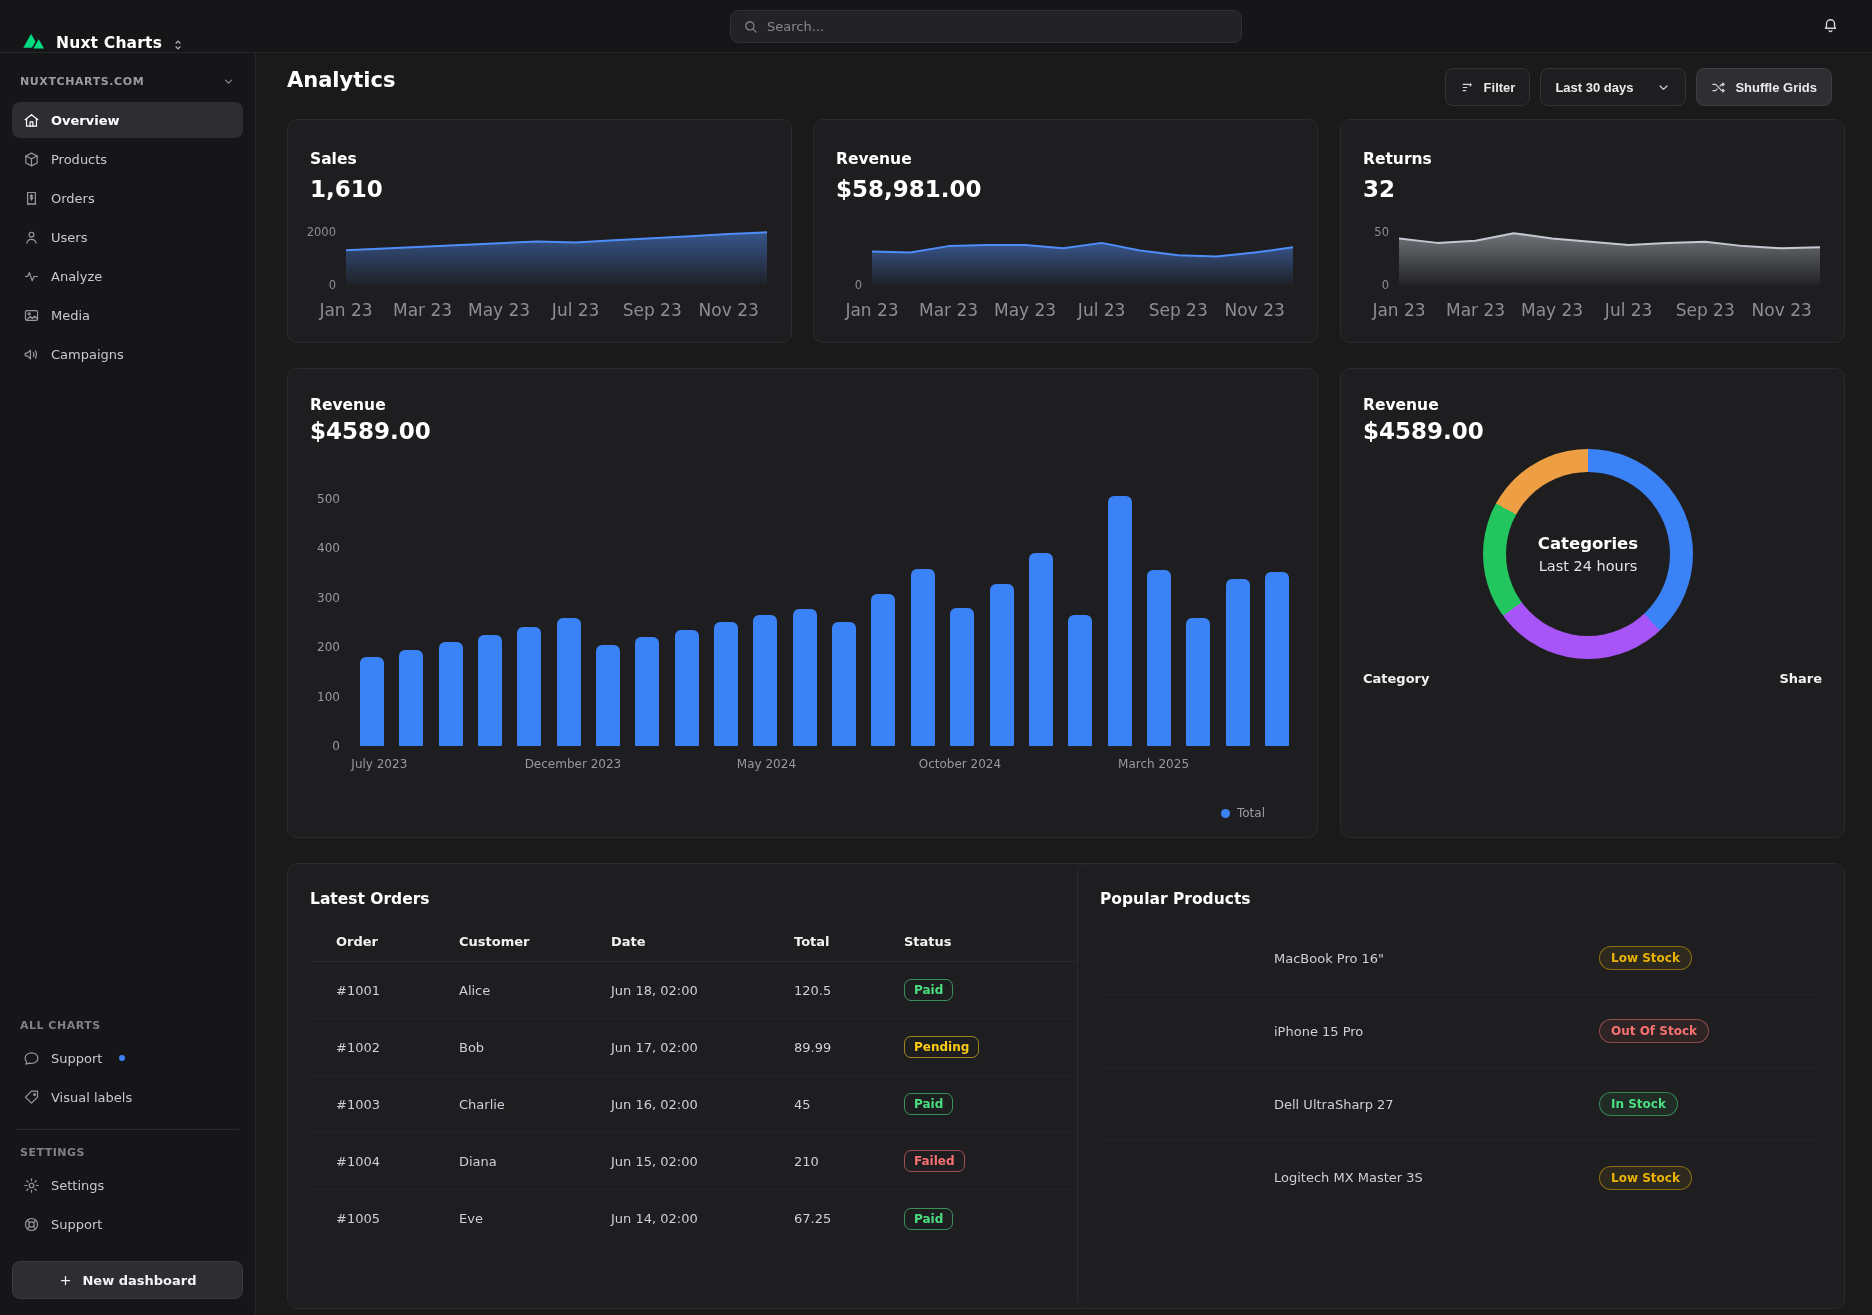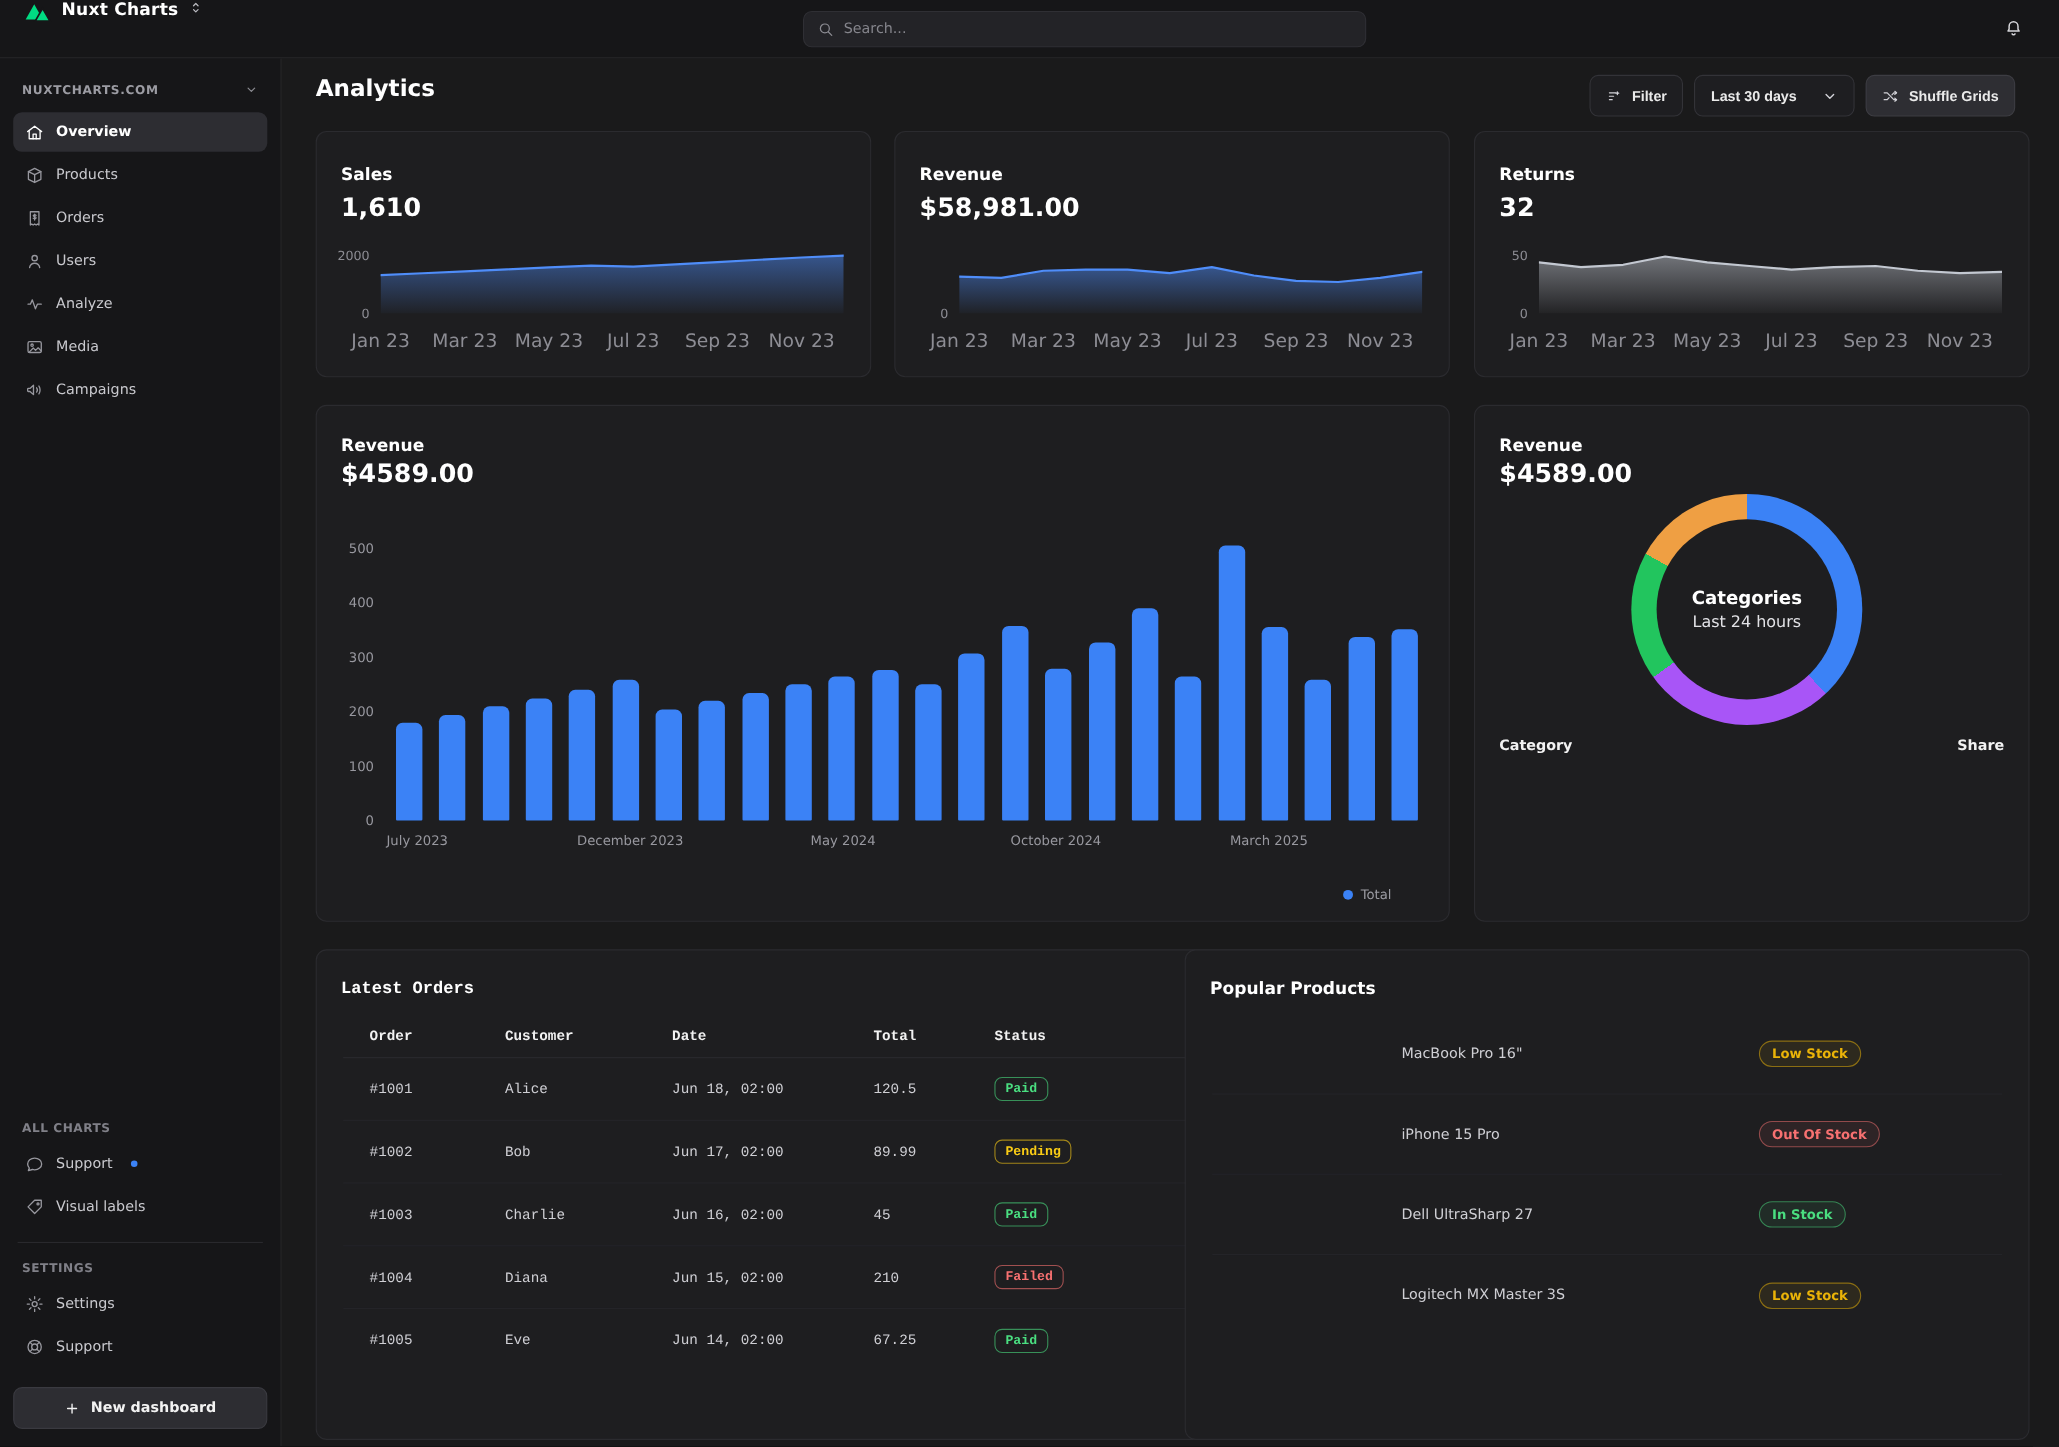--- a/index.html
+++ b/index.html
@@ -3,21 +3,21 @@
 <meta charset="utf-8">
 <style>
   * { margin:0; padding:0; box-sizing:border-box; }
   html,body { background:#0e0e0f; }
   .app { position:relative; width:1872px; height:1315px; background:#1a1a1b;
          font-family:"DejaVu Sans", sans-serif; color:#e8e8e8; overflow:hidden; }
 
   
   .topbar { position:absolute; top:0; left:0; right:0; height:53px; background:#161618;
             border-bottom:1px solid #262629; z-index:5; }
-  .brand { position:absolute; left:22px; top:0; height:52px; display:flex; align-items:flex-start; gap:9px; }
+  .brand { position:absolute; left:22px; top:0; height:52px; display:flex; align-items:flex-end; gap:9px; }
   .brand .logo svg { width:25px; height:22px; display:block; }
   .brand-name { font-size:15.5px; font-weight:bold; color:#ffffff; letter-spacing:.2px; }
   .brand .chevrons { color:#b9b9bf; display:flex; }
   .brand .chevrons svg { width:14px; height:14px; }
   .search { position:absolute; left:730px; top:10px; width:512px; height:33px; background:#232327;
             border:1px solid #2f2f34; border-radius:8px; display:flex; align-items:center; padding:0 12px; gap:9px; }
   .search svg { width:15px; height:15px; color:#8b8b92; flex:none; }
   .search input { background:transparent; border:none; outline:none; color:#e0e0e0; font:13px "DejaVu Sans",sans-serif; width:100%; }
   .search input::placeholder { color:#85858c; }
   .bell { position:absolute; right:32px; top:16px; color:#d6d6da; cursor:pointer; }
@@ -97,21 +97,21 @@
   .donut-center .dc-sub { font-size:14.5px; color:#e2e2e6; }
   .dt-head { position:absolute; left:22px; right:22px; top:302px; display:flex; justify-content:space-between;
              font-size:13px; font-weight:600; color:#f2f2f2; }
   .dt-rows { position:absolute; left:22px; right:22px; top:328px; }
   .dt-row { display:flex; align-items:center; height:37px; border-top:1px solid #29292d; gap:13px; }
   .dt-mark { width:4px; height:15px; border-radius:2px; flex:none; }
   .dt-name { flex:1; font-size:13px; color:#d6d6da; }
   .dt-share { font-size:13px; color:#d6d6da; }
 
   
-  #orders-card { left:31px; top:810px; width:912px; height:446px;font-family:Liberation Mono, monospace; }
+  #orders-card { left:31px; top:810px; width:912px; height:446px; }
   #products-card { left:821px; top:810px; width:768px; height:446px; }
   #orders-card .card-title, #products-card .card-title { top:26px; }
   .tbl { position:absolute; left:24px; right:24px; top:58px; }
   .orow { display:grid; grid-template-columns:123px 152px 183px 110px 1fr; align-items:center; padding-left:24px; }
   .prow { display:grid; grid-template-columns:148px 325px 1fr; align-items:center; padding-left:24px; }
   .thead { height:40px; border-bottom:1px solid #2a2a2e; font-size:13px; font-weight:600; color:#f2f2f2; }
   .orow.body { height:57px; border-bottom:1px solid #242428; font-size:13px; color:#cfcfd4; }
   .prow.body { height:73px; border-bottom:1px solid #242428; font-size:13px; color:#cfcfd4; }
   .orow.body:last-child, .prow.body:last-child { border-bottom:none; }
   .status-badge { display:inline-block; padding:3px 9px; border-radius:7px; font-size:12px; font-weight:600;

